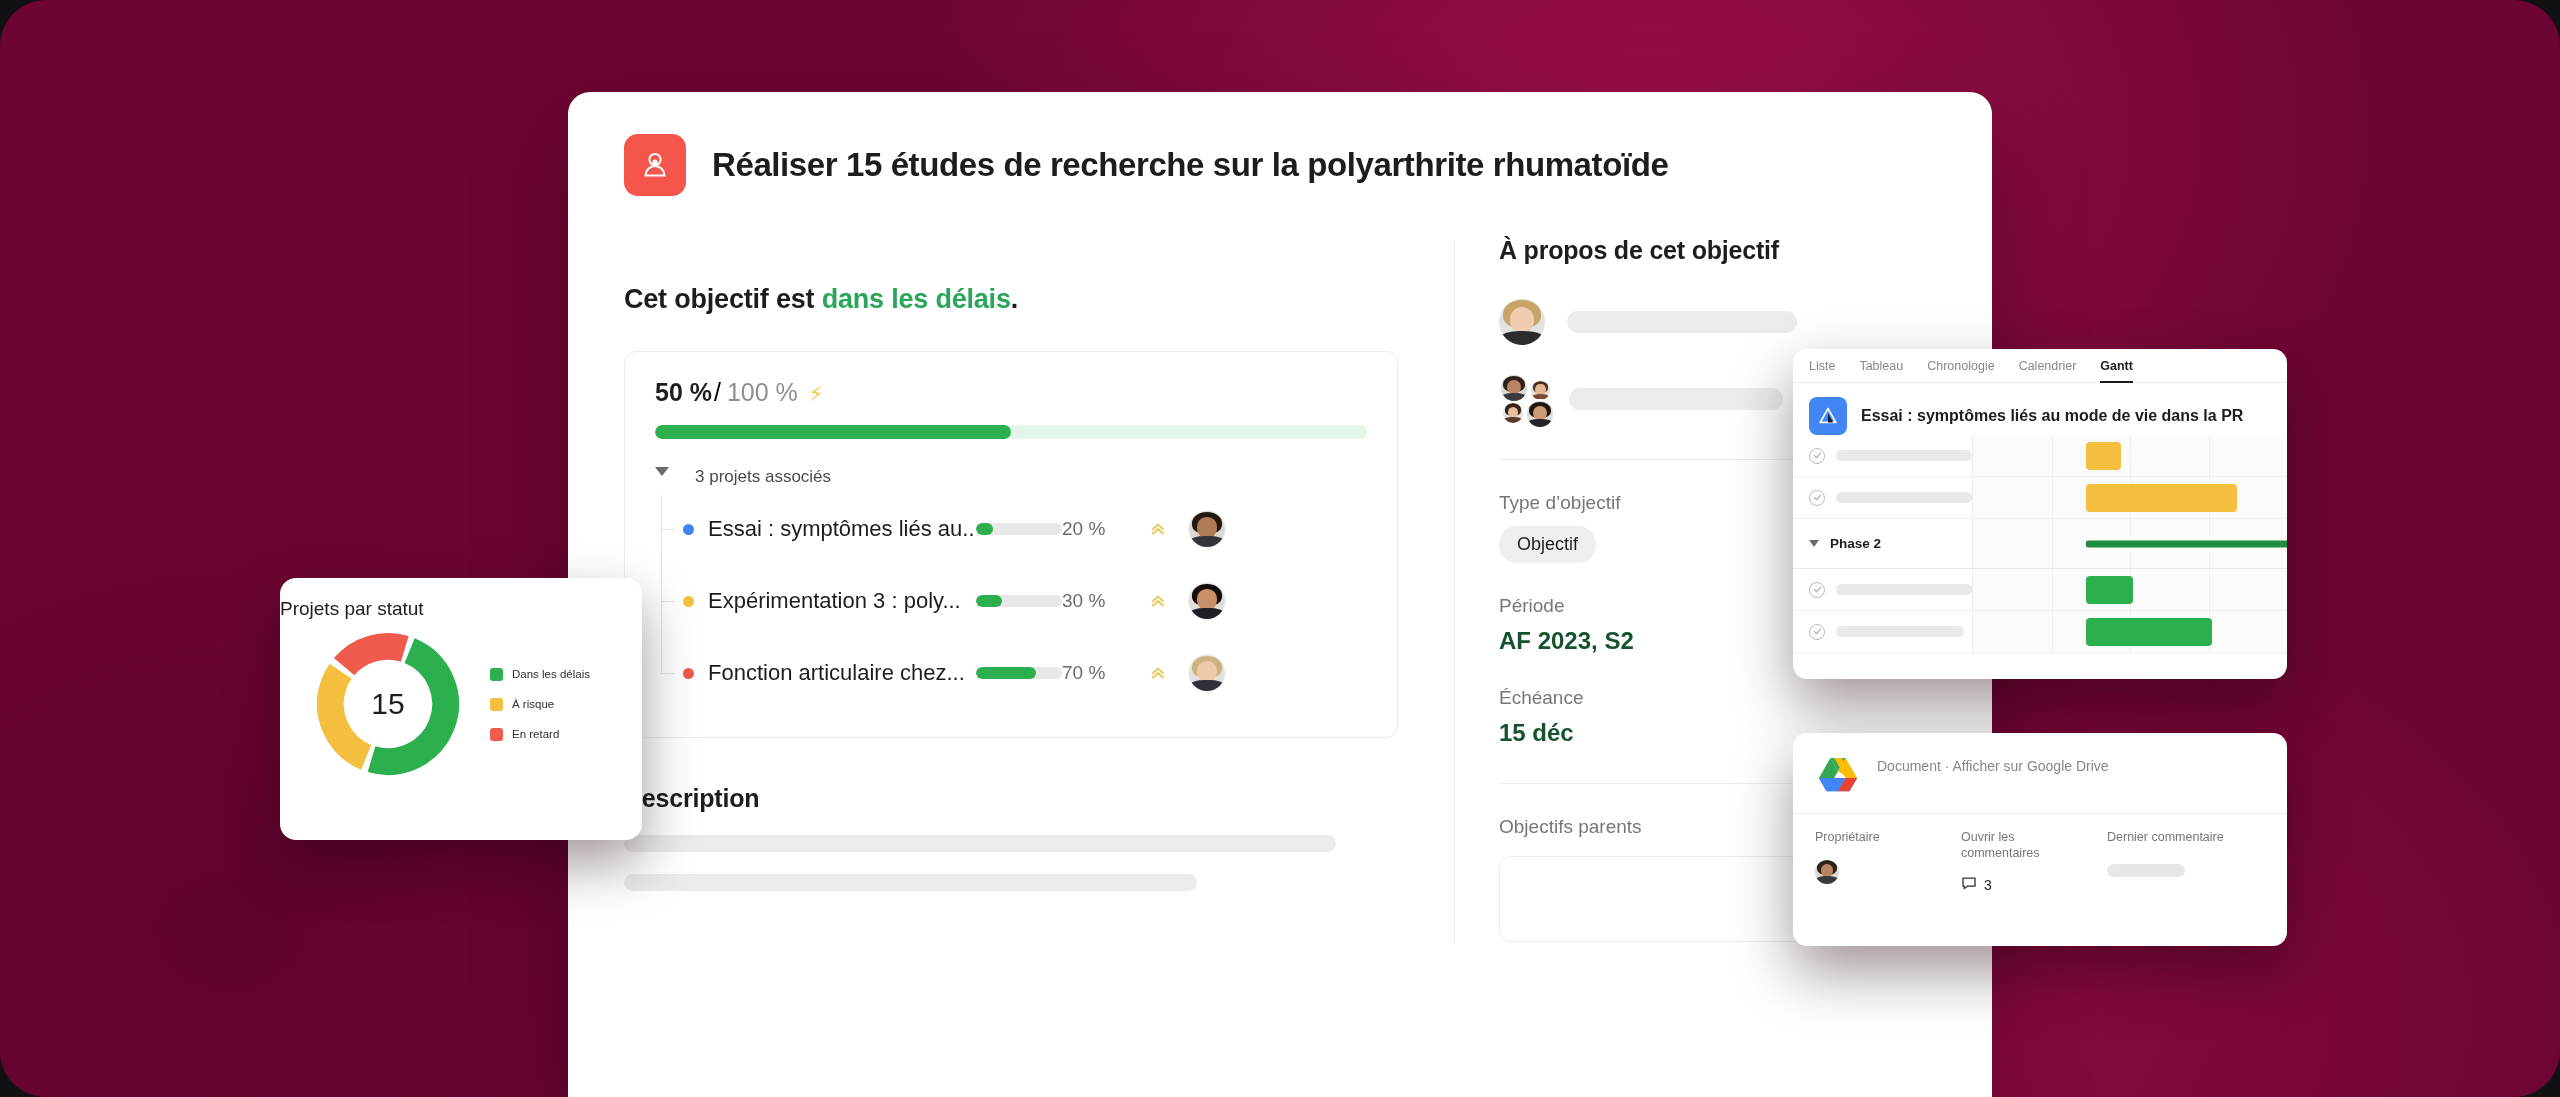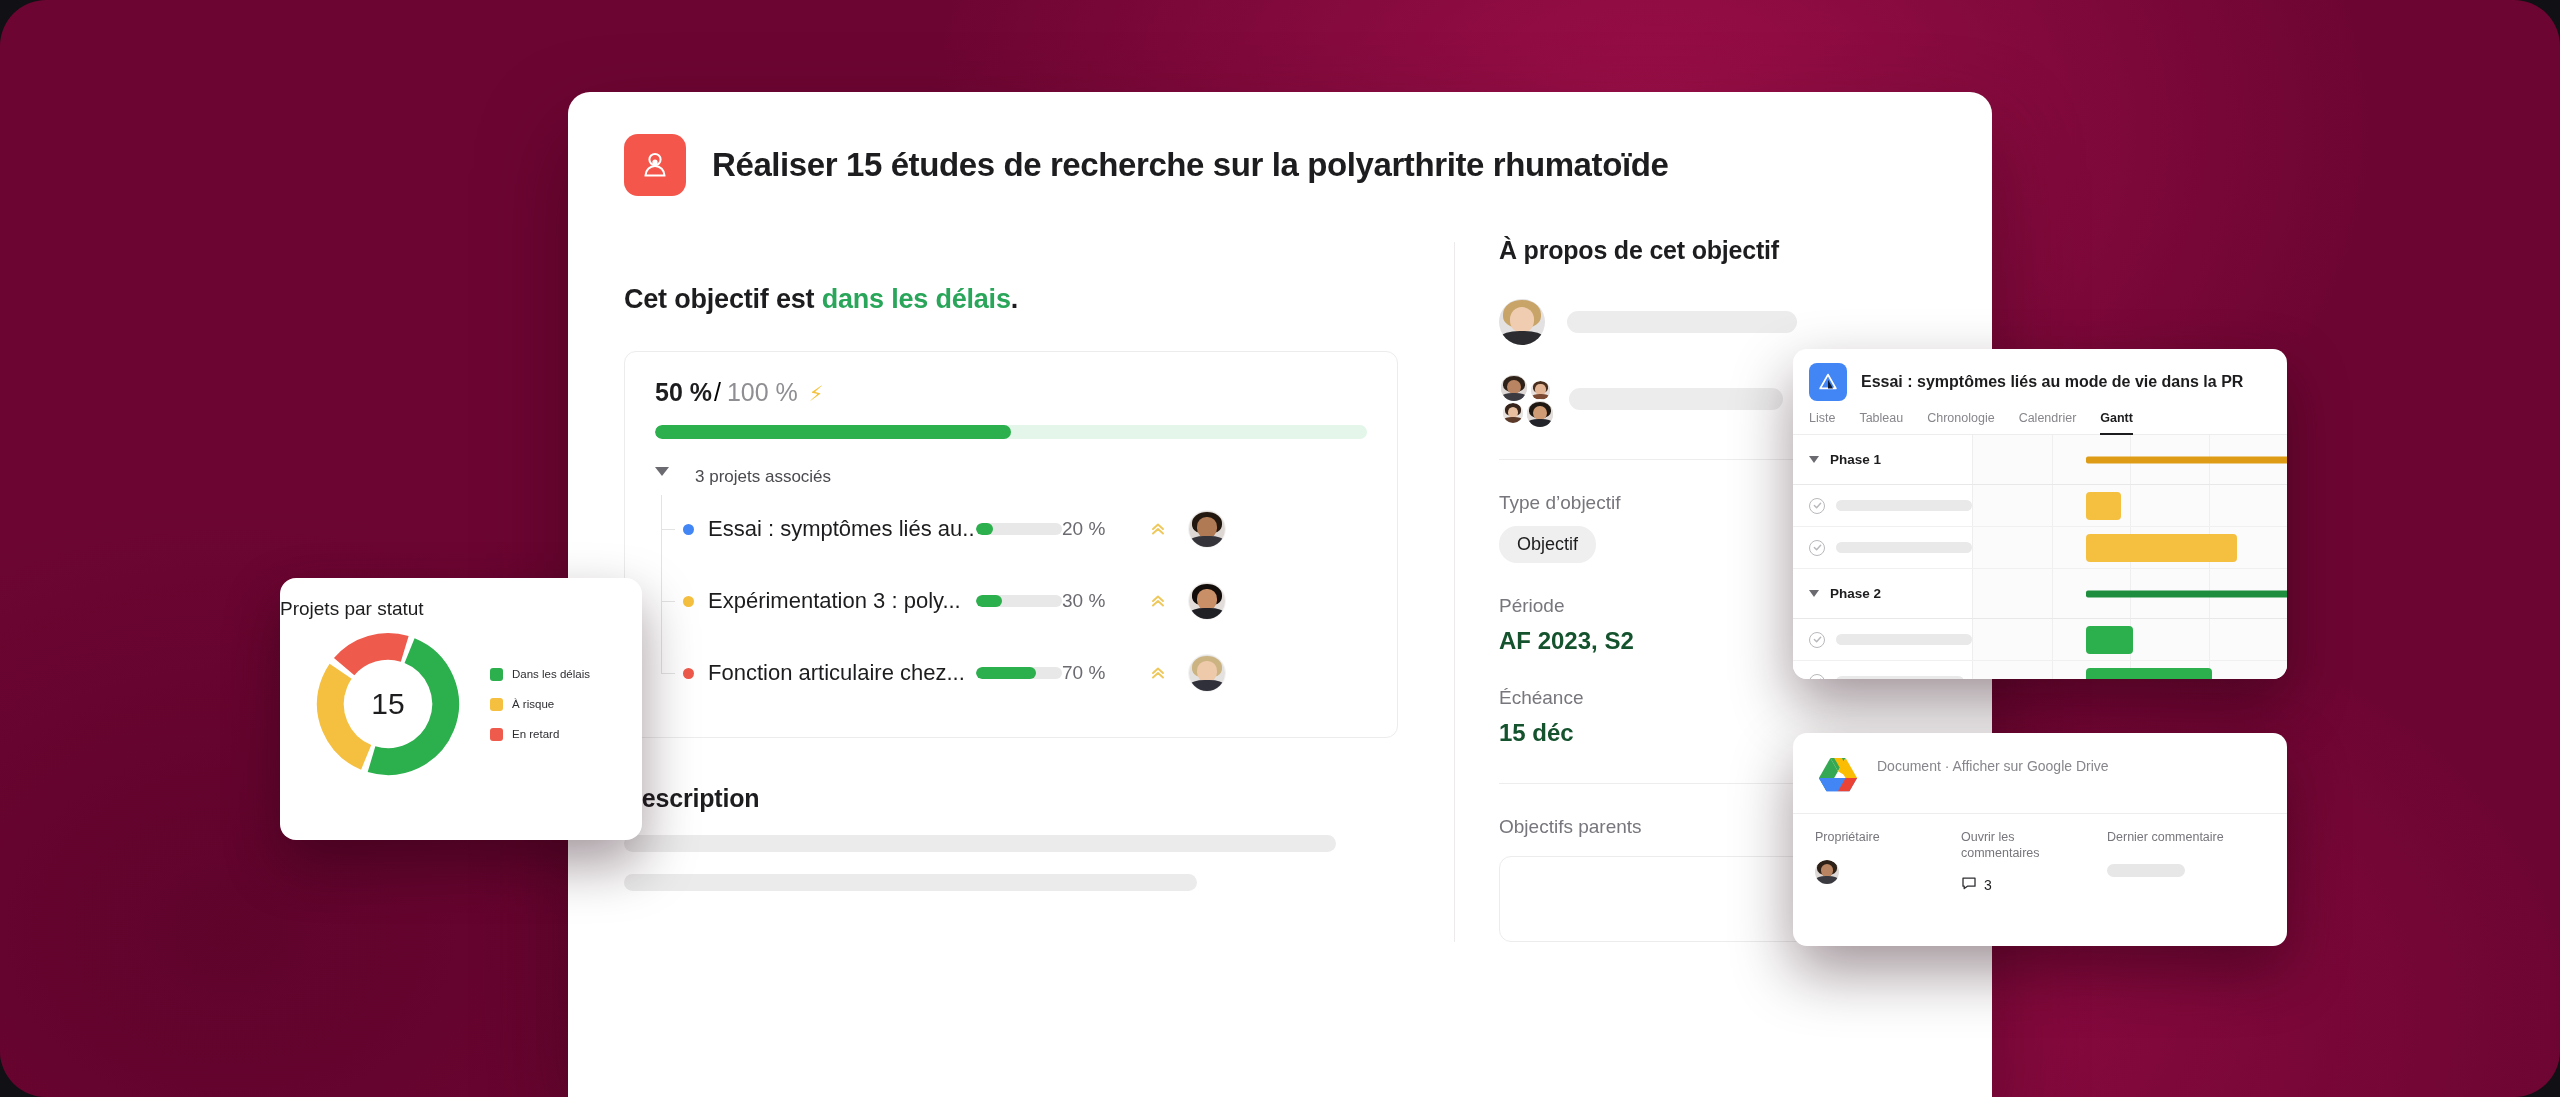--- a/index.html
+++ b/index.html
@@ -446,49 +446,37 @@
           </div>
           <div class="legend-item">
             <span class="legend-sw" style="background:#ee5a4b"></span>
             <span>En retard</span>
           </div>
         </div>
     </div>
   </div>
 
   <div id="gantt-card">
+    <div id="gantt-tabs">
+        <div class="gtab">Liste</div>
+        <div class="gtab">Tableau</div>
+        <div class="gtab">Chronologie</div>
+        <div class="gtab">Calendrier</div>
+        <div class="gtab active">Gantt</div>
+      </div>
     <div id="gantt-head">
       <div id="gantt-proj-icon">
         <svg width="22" height="22" viewBox="0 0 24 24">
           <path d="M12 4 L20.5 19 H3.5 Z" fill="none" stroke="#ffffff" stroke-width="2" stroke-linejoin="round"></path>
           <path d="M12 9.5 L17.5 19 H12 Z" fill="#0f1c33"></path>
         </svg>
       </div>
       <div id="gantt-proj-title">Essai : symptômes liés au mode de vie dans la PR</div>
     </div>
-    <div id="gantt-tabs">
-        <div class="gtab">Liste</div>
-        <div class="gtab">Tableau</div>
-        <div class="gtab">Chronologie</div>
-        <div class="gtab">Calendrier</div>
-        <div class="gtab active">Gantt</div>
-      </div>
     <div id="gantt-grid">
-        <div class="g-row phase">
-          <div class="g-left">
-            <span class="tri-down" style="border-top-color:#6a6a70;border-left-width:5px;border-right-width:5px;border-top-width:7px"></span>
-            <span class="g-phase-label">Phase 1</span>
-          </div>
-          <div class="g-right">
-            <span class="g-colline" style="left:25%"></span>
-            <span class="g-colline" style="left:50%"></span>
-            <span class="g-colline" style="left:75%"></span>
-            <span class="g-summary" style="background:#dd9b16;left:36%;width:66%"></span>
-          </div>
-        </div>
         <div class="g-row">
           <div class="g-left">
             <span class="g-check">
               <svg width="9" height="9" viewBox="0 0 10 10" fill="none" stroke="#b9b9bd" stroke-width="1.6" stroke-linecap="round" stroke-linejoin="round">
                 <polyline points="1.5,5 4,7.5 8.5,2.5"></polyline>
               </svg>
             </span>
             <span class="g-task-skel" style="width:150px"></span>
           </div>
           <div class="g-right">

